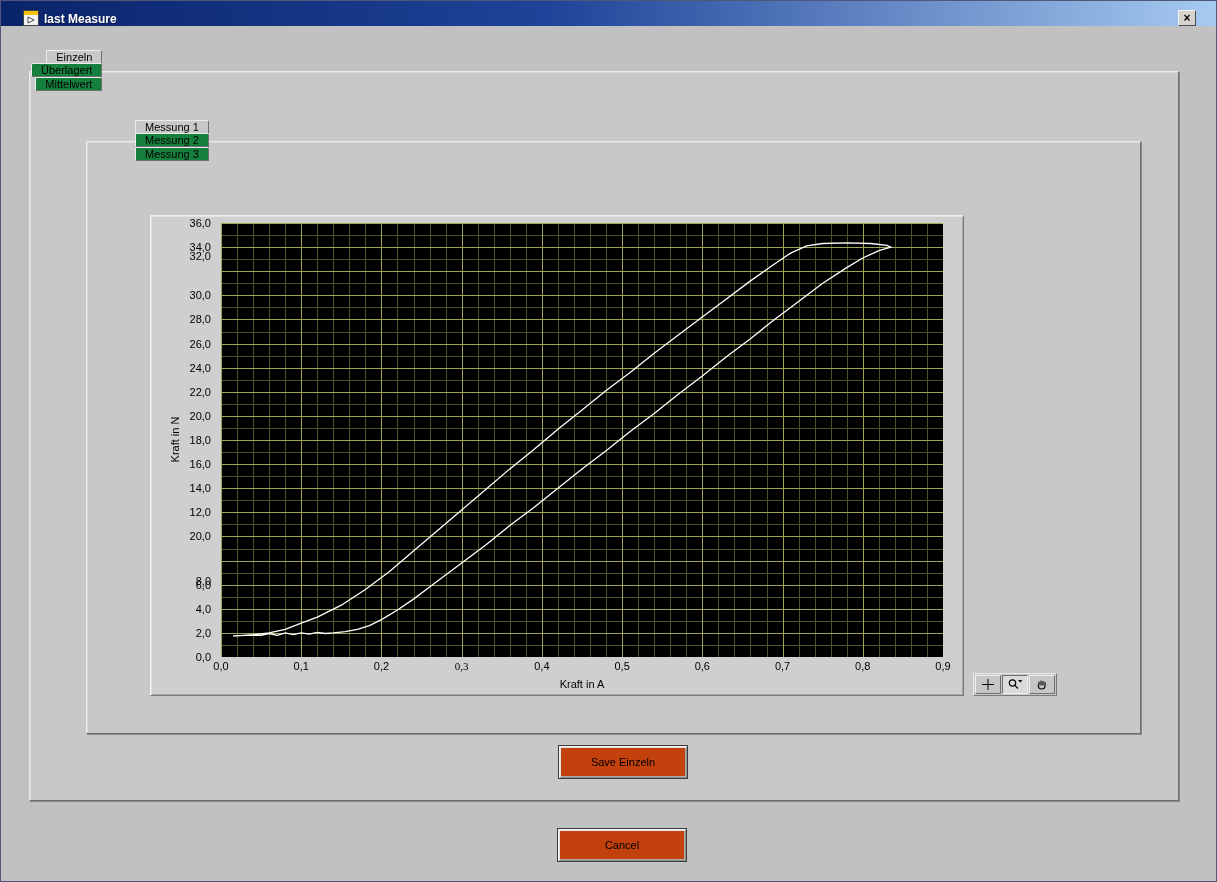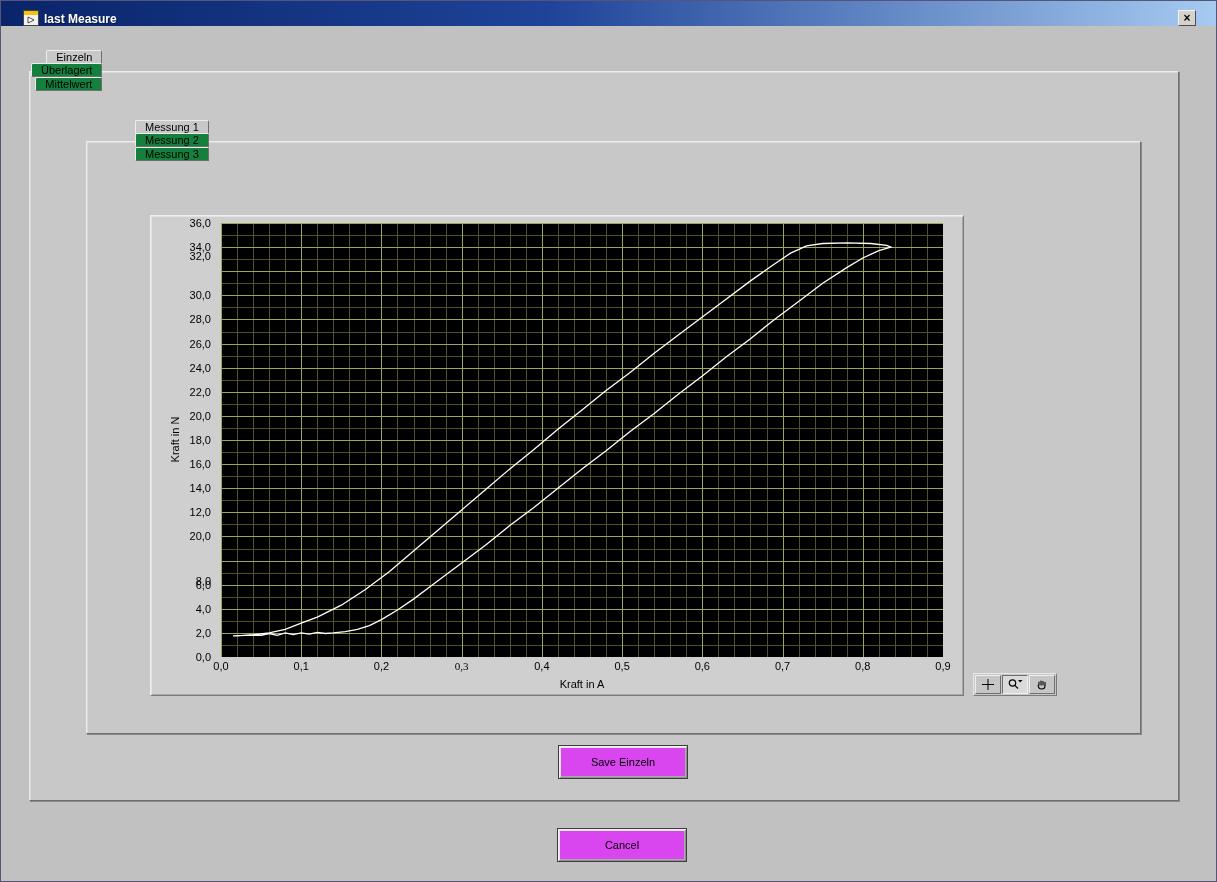--- a/index.html
+++ b/index.html
@@ -90,21 +90,21 @@
     border:1px solid; border-color:#efefef #6f6f6f #6f6f6f #efefef;
     display:flex; align-items:center; justify-content:center; padding:0;
   }
   .palette-btn.active {
     background:#dadada;
     border-color:#6f6f6f #efefef #efefef #6f6f6f;
   }
   
   .dialog-btn {
     position:absolute; width:130px; height:34px;
-    background:#d946ef;
+    background:#c2410c;
     border:1px solid #3c3c3c;
     box-shadow:inset 1px 1px 0 #f2f2f2, inset -1px -1px 0 #8f8f8f,
                inset 2px 2px 0 #e3e3e3, inset -2px -2px 0 #ababab;
     font-size:11px; color:#000; text-align:center;
     font-family:"Liberation Sans",sans-serif;
   }
 </style>
 </head>
 <body>
 

